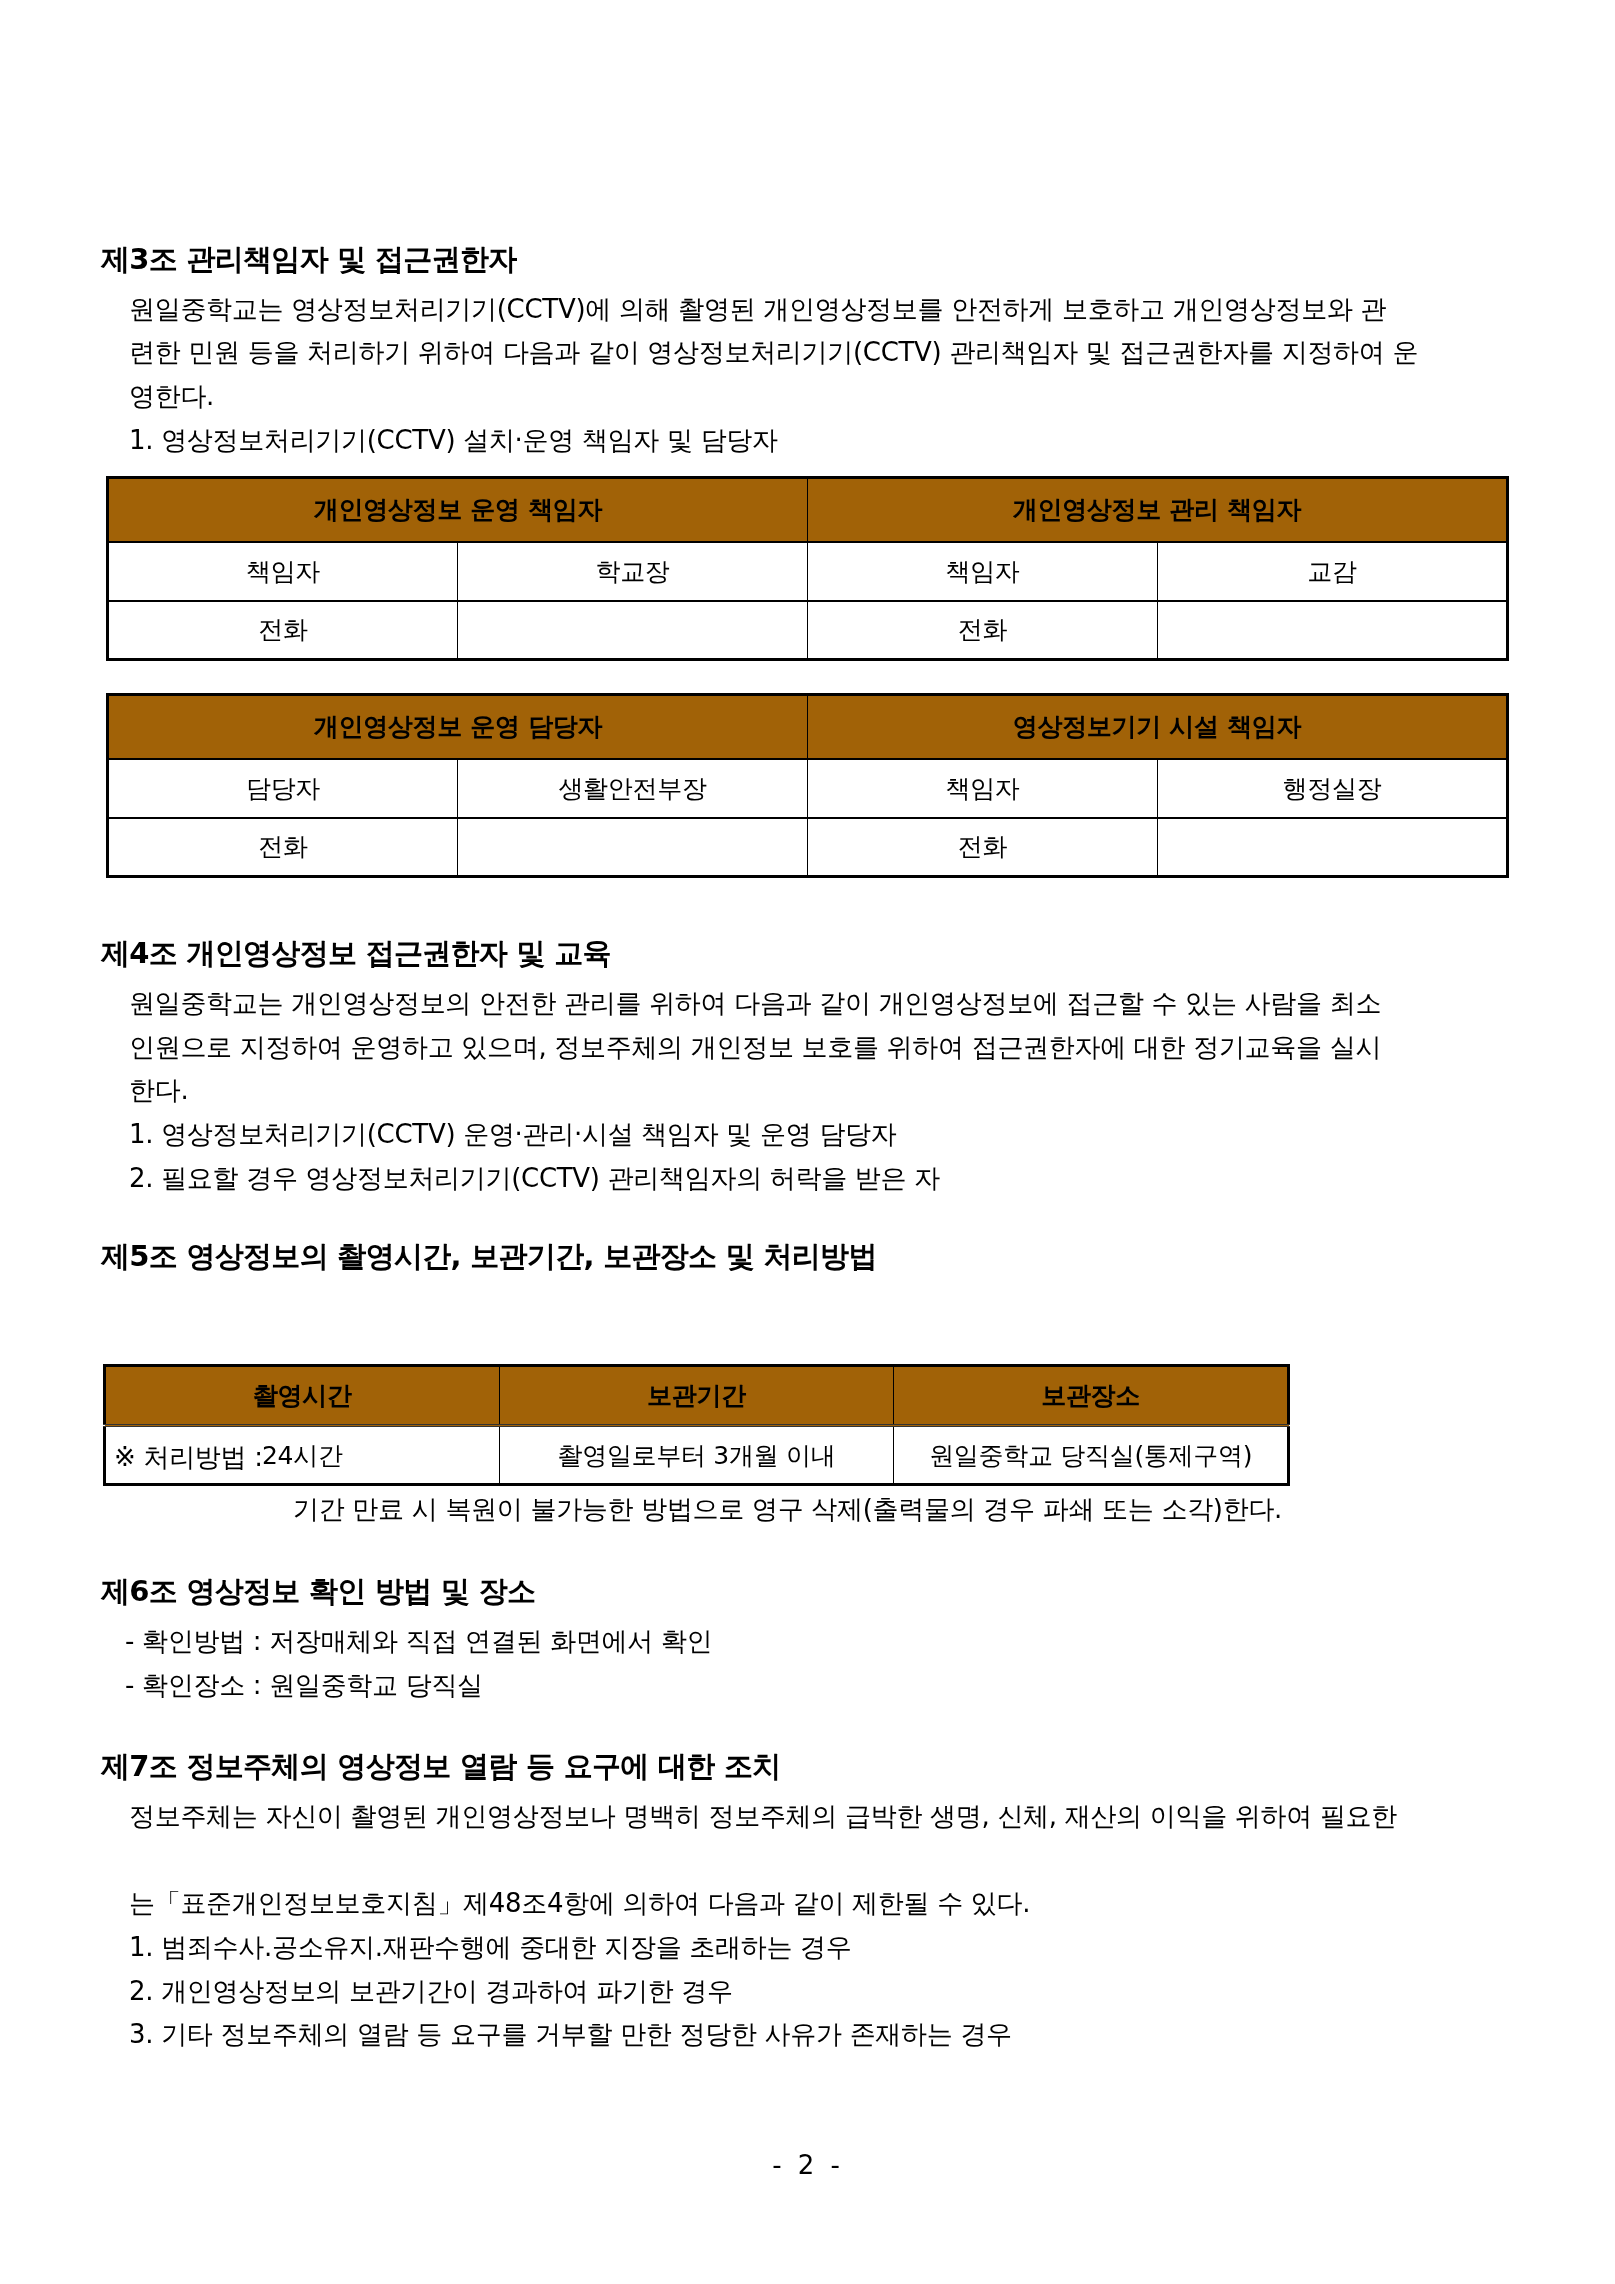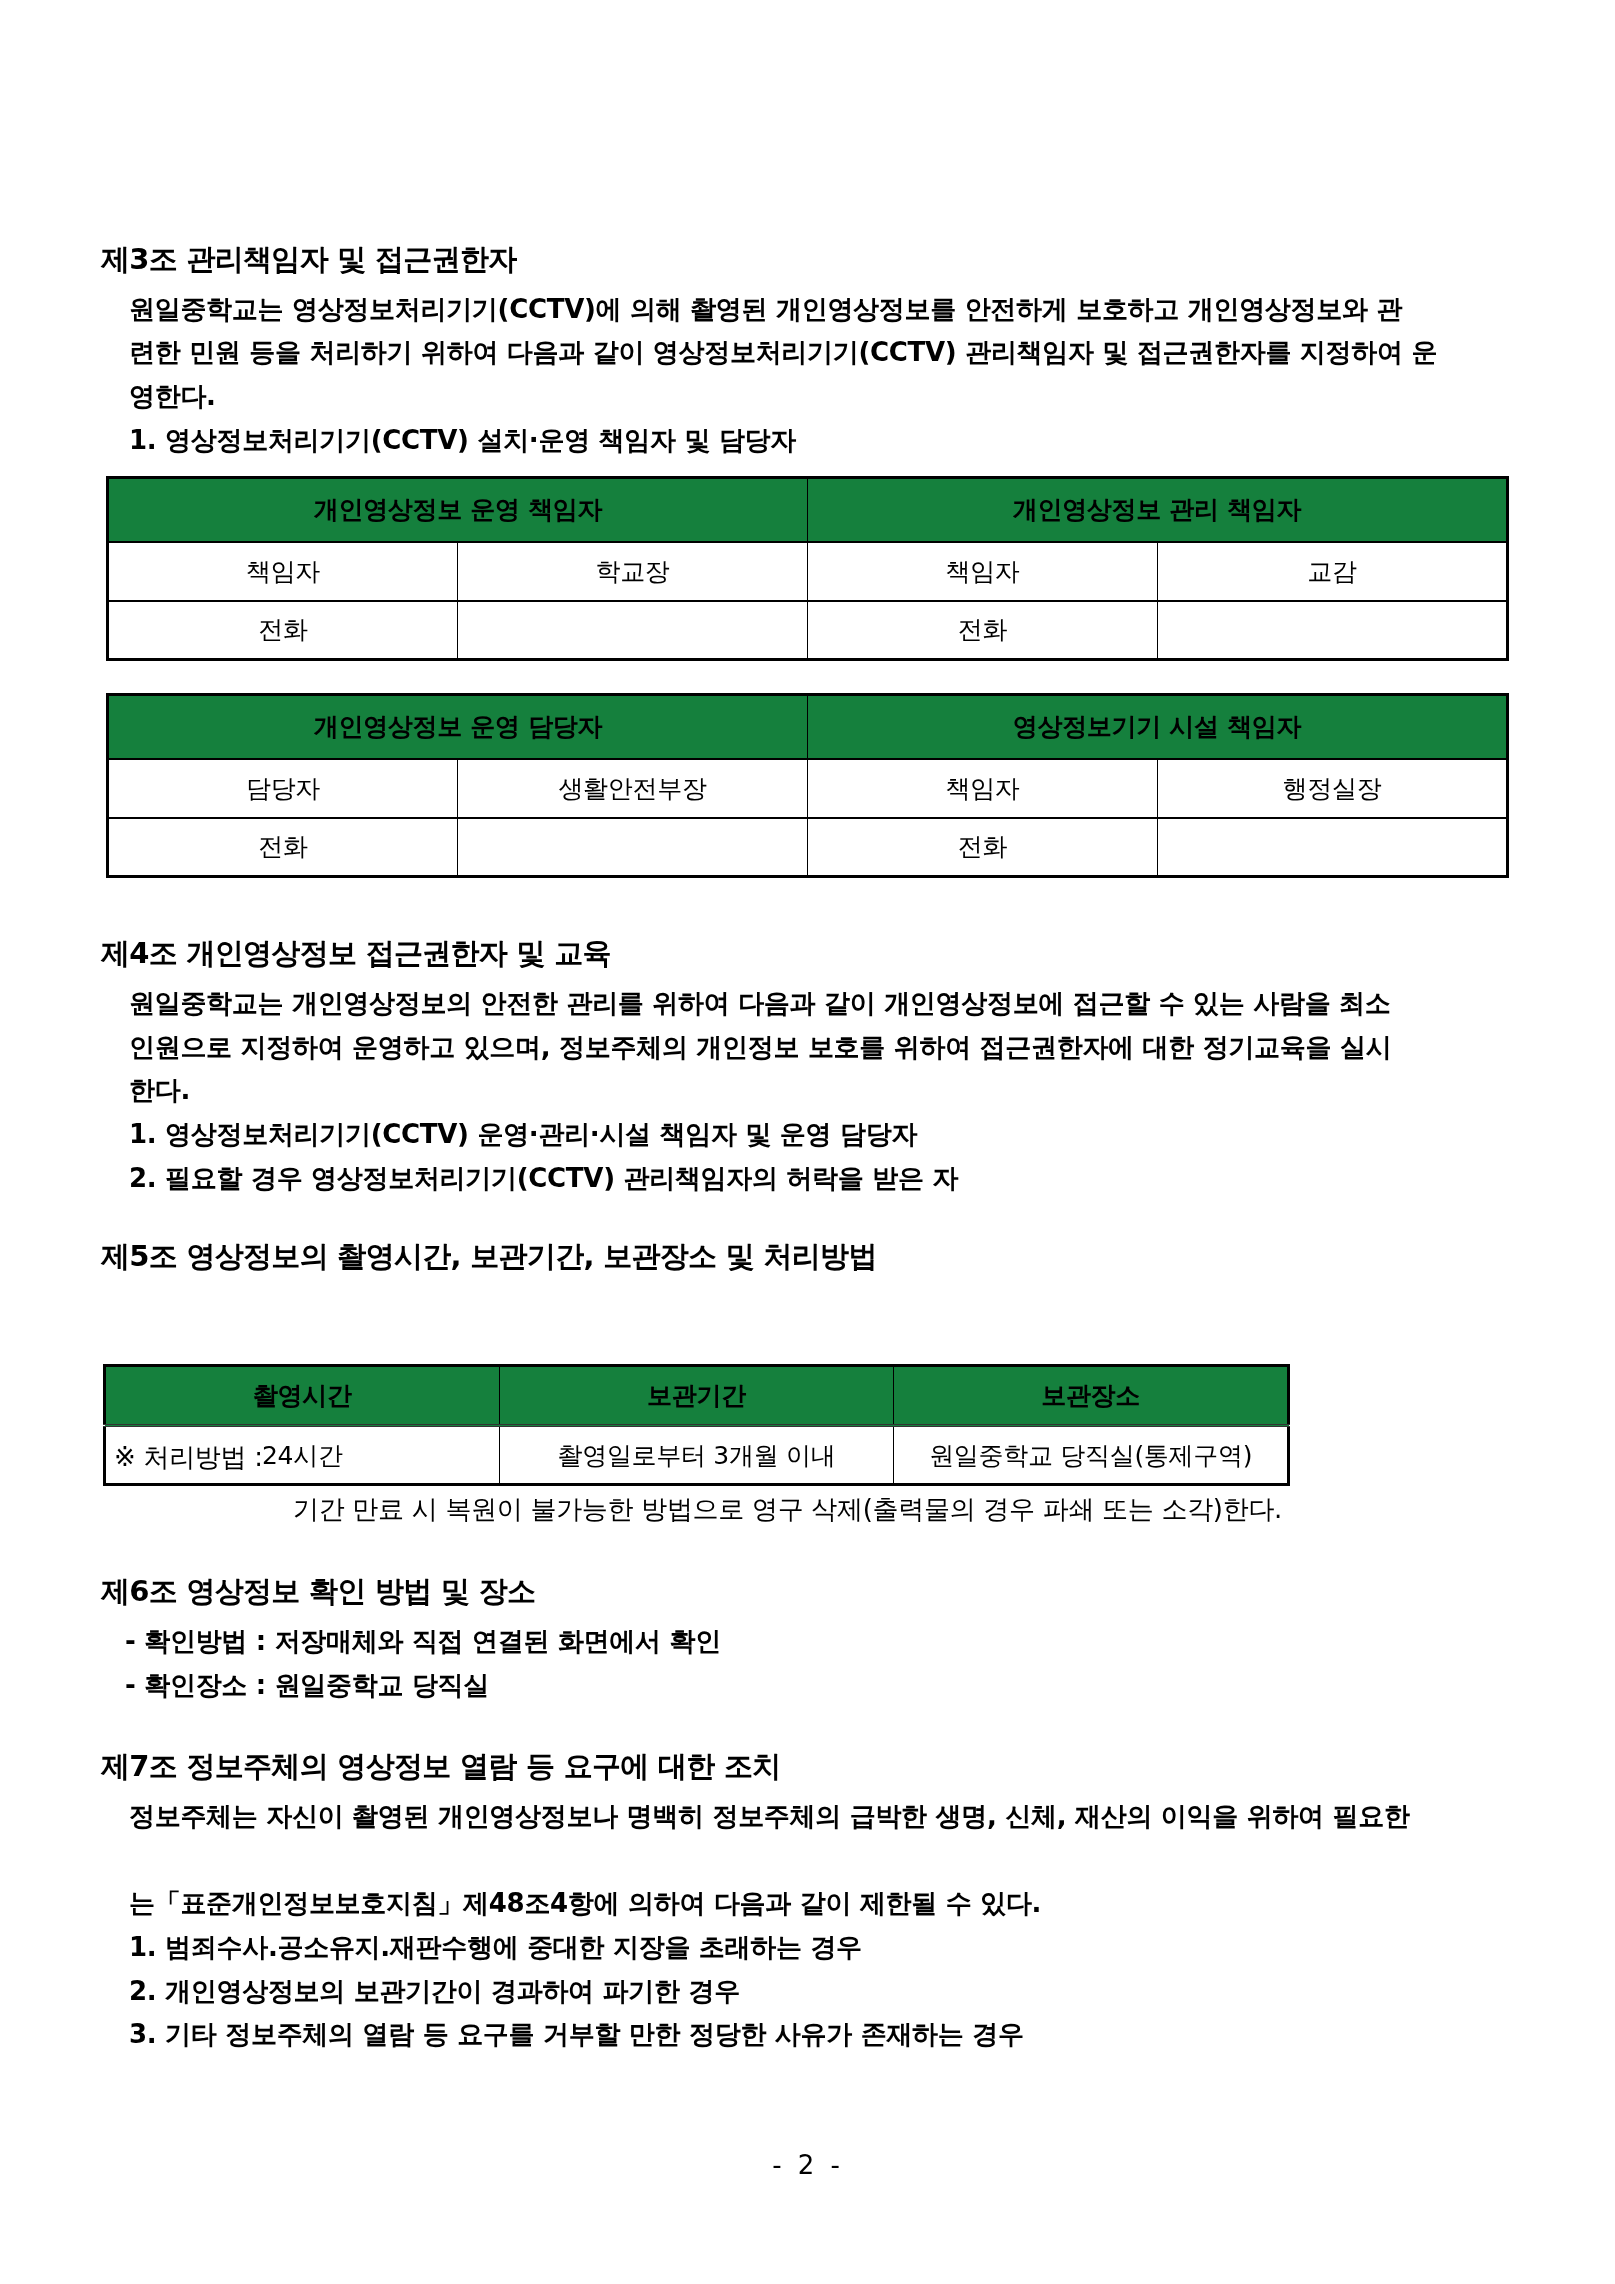--- a/index.html
+++ b/index.html
@@ -9,32 +9,32 @@
     color: #000;
   }
   .page { position: absolute; left: 0; top: 0; width: 1616px; height: 2284px; }
   .heading {
     position: absolute; left: 101px;
     font-size: 29px; font-weight: bold; letter-spacing: -0.7px;
     white-space: nowrap;
   }
   .line {
     position: absolute; left: 129px; font-size: 26px; line-height: 44px;
-    white-space: nowrap; letter-spacing: -0.3px; font-weight: bold;
+    white-space: nowrap; letter-spacing: -0.3px;
   }
   table.doc {
     position: absolute; border-collapse: collapse; table-layout: fixed;
     border: 3.3px solid #000;
     font-size: 25px; letter-spacing: -0.3px;
   }
   table.doc td, table.doc th {
     border: 1.3px solid #000; text-align: center; vertical-align: middle; padding: 0;
   }
   table.doc th {
-    background: #15803d; font-weight: bold;
+    background: #a16207; font-weight: bold;
   }
   table.doc tr.head th { border-bottom: 2.6px solid #000; }
   table.doc tr.row1 td { border-bottom: 2.6px solid #000; }
   table.t3 th { border-bottom: 3.9px double #333 !important; }
   .note {
     position: absolute; left: 114px; font-size: 26px; line-height: 52px; letter-spacing: -0.3px;
   }
   .note-row { display: flex; white-space: nowrap; flex-direction: column; }
   .note-label { display: inline-block; }
   .note-indent { padding-left: 179px; white-space: nowrap; }

